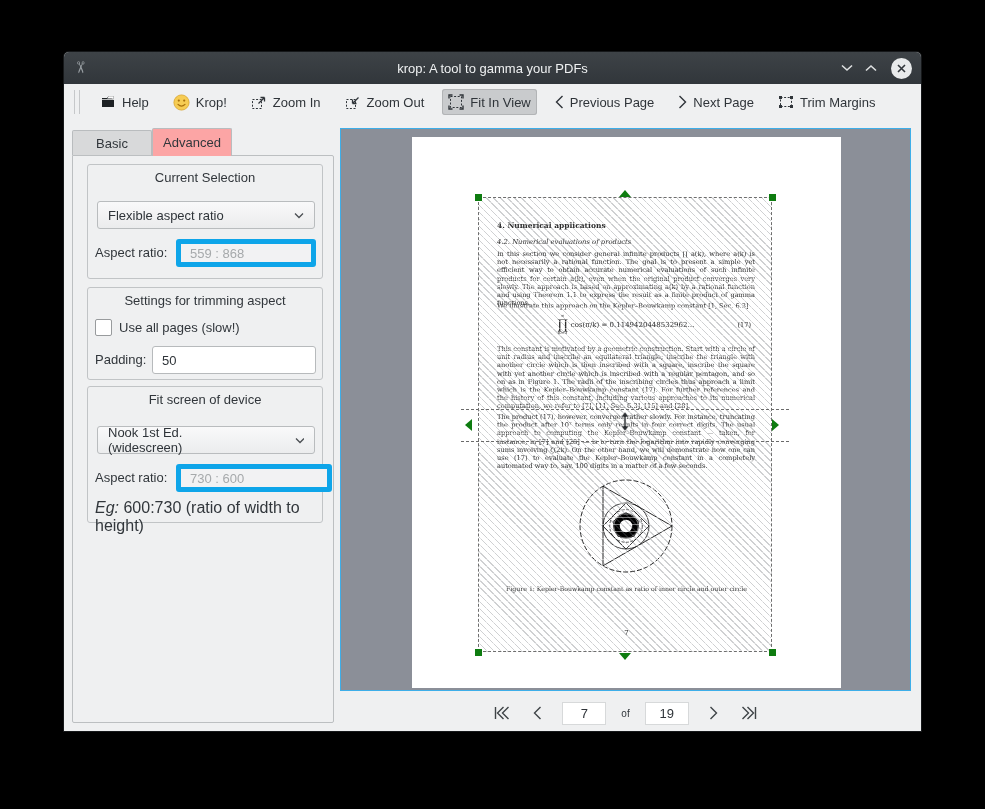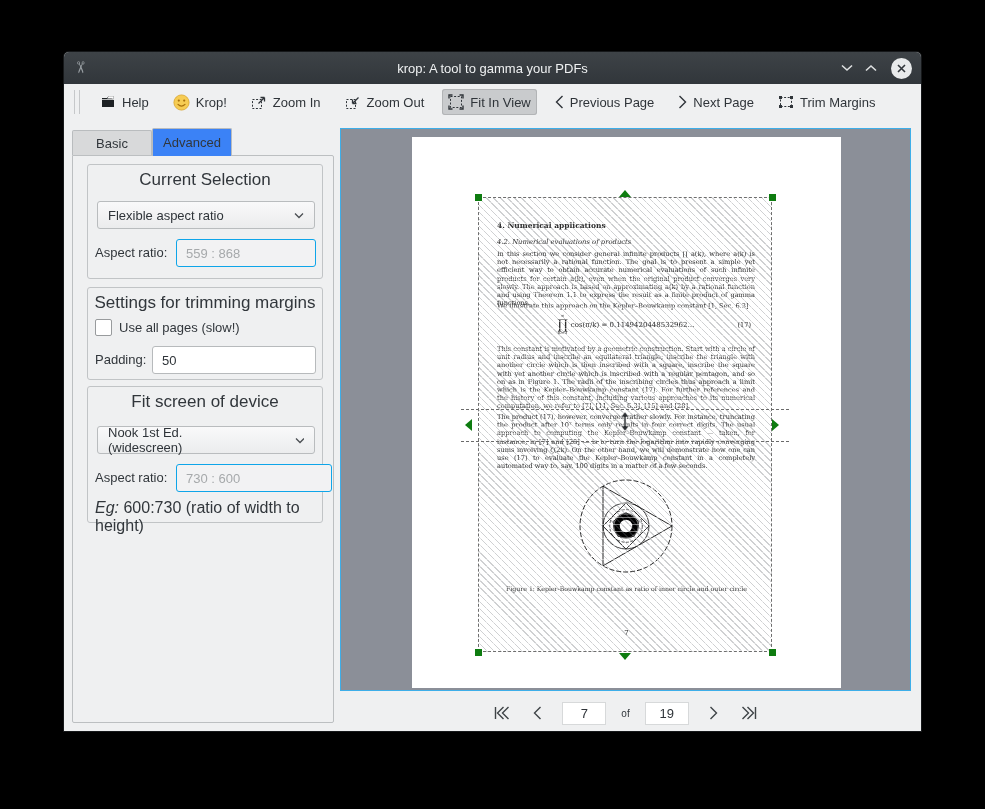--- a/index.html
+++ b/index.html
@@ -28,36 +28,36 @@
   .tb-handle { width:6px; height:24px; border-left:1px solid #c6c8ca; border-right:1px solid #c6c8ca; margin-right:2px; }
   .tb-item { display:flex; align-items:center; gap:6px; font-size:13px; color:#2f3439;
              padding:5px 6px; border-radius:3px; white-space:nowrap; }
   .tb-item.active { background:#c9cbcd; box-shadow:inset 0 0 0 1px #b2b4b6; }
   .tb-item svg { display:block; }
 
   
   .tab { position:absolute; font-size:13px; color:#31363b; text-align:center;
          border:1px solid #b9bcbe; border-bottom:none; border-radius:2px 2px 0 0;
          background:#d8d9da; line-height:25px; height:25px; top:78px; }
-  .tab.active { background:#3b82f6; height:28px; top:76px; line-height:27px; z-index:3; }
+  .tab.active { background:#fca5a5; height:28px; top:76px; line-height:27px; z-index:3; }
   .panel-frame { position:absolute; left:8px; top:103px; width:262px; height:568px;
                  background:#eff0f1; border:1px solid #bcbfc1; border-radius:0 2px 2px 2px; z-index:2; }
 
   
   .groupbox { position:absolute; left:14px; width:236px; border:1px solid #c1c4c6;
               border-radius:3px; }
   .gb-title { position:absolute; left:0; width:100%; text-align:center; top:5px;
-              font-size:17px; color:#31363b; }
+              font-size:13px; color:#31363b; }
   .combo { position:absolute; height:28px; background:linear-gradient(#f9f9fa,#ebeced);
            border:1px solid #b9bcbe; border-radius:3px; display:flex; align-items:center;
            font-size:13px; color:#2f3439; padding:0 10px; justify-content:space-between;gap:47px; }
   .field-label { position:absolute; font-size:13px; color:#31363b; }
   .lineedit { position:absolute; height:28px; border-radius:3px; font-size:13px;
               display:flex; align-items:center; padding:0 9px; }
-  .lineedit.disabled { background:#f2f2f3; border:1px solid #0ea5e9; color:#a6a9ab; }
+  .lineedit.disabled { background:#f2f2f3; border:5px solid #0ea5e9; color:#a6a9ab; }
   .lineedit.enabled { background:#ffffff; border:1px solid #b7babc; color:#2f3439; }
   .checkbox { position:absolute; width:17px; height:17px; background:#fff;
               border:1px solid #989b9d; border-radius:2px; }
   .hint { position:absolute; font-size:16px; color:#31363b; }
   .hint .it { font-style:italic; }
 
   
   .viewport { position:absolute; left:276px; top:76px; width:571px; height:563px;
               background:#8b8f98; border:1px solid #3daee9; overflow:hidden; }
   .pdf-page { position:absolute; left:71px; top:8px; width:429px; height:551px; background:#fff; }
@@ -202,21 +202,21 @@
         <span>Flexible aspect ratio</span>
         <svg width="10" height="7">
               <polyline points="1,1.5 5,5.5 9,1.5" fill="none" stroke="#4a4e52" stroke-width="1.3"></polyline>
             </svg>
       </div>
       <div class="field-label" style="left:7px; top:80px;">Aspect ratio:</div>
       <div class="lineedit disabled" style="left:88px; top:74px; width:140px;">559 : 868</div>
     </div>
 
     <div class="groupbox" style="top:131px; height:93px;">
-      <div class="gb-title">Settings for trimming margins</div>
+      <div class="gb-title">Settings for trimming aspect</div>
       <div class="checkbox" style="left:7px; top:31px;"></div>
       <div class="field-label" style="left:31px; top:32px;">Use all pages (slow!)</div>
       <div class="field-label" style="left:7px; top:64px;">Padding:</div>
       <div class="lineedit enabled" style="left:64px; top:58px; width:164px;">50</div>
     </div>
 
     <div class="groupbox" style="top:230px; height:137px;">
       <div class="gb-title">Fit screen of device</div>
       <div class="combo" style="left:9px; top:39px; width:218px;">
         <span>Nook 1st Ed. (widescreen)</span>

